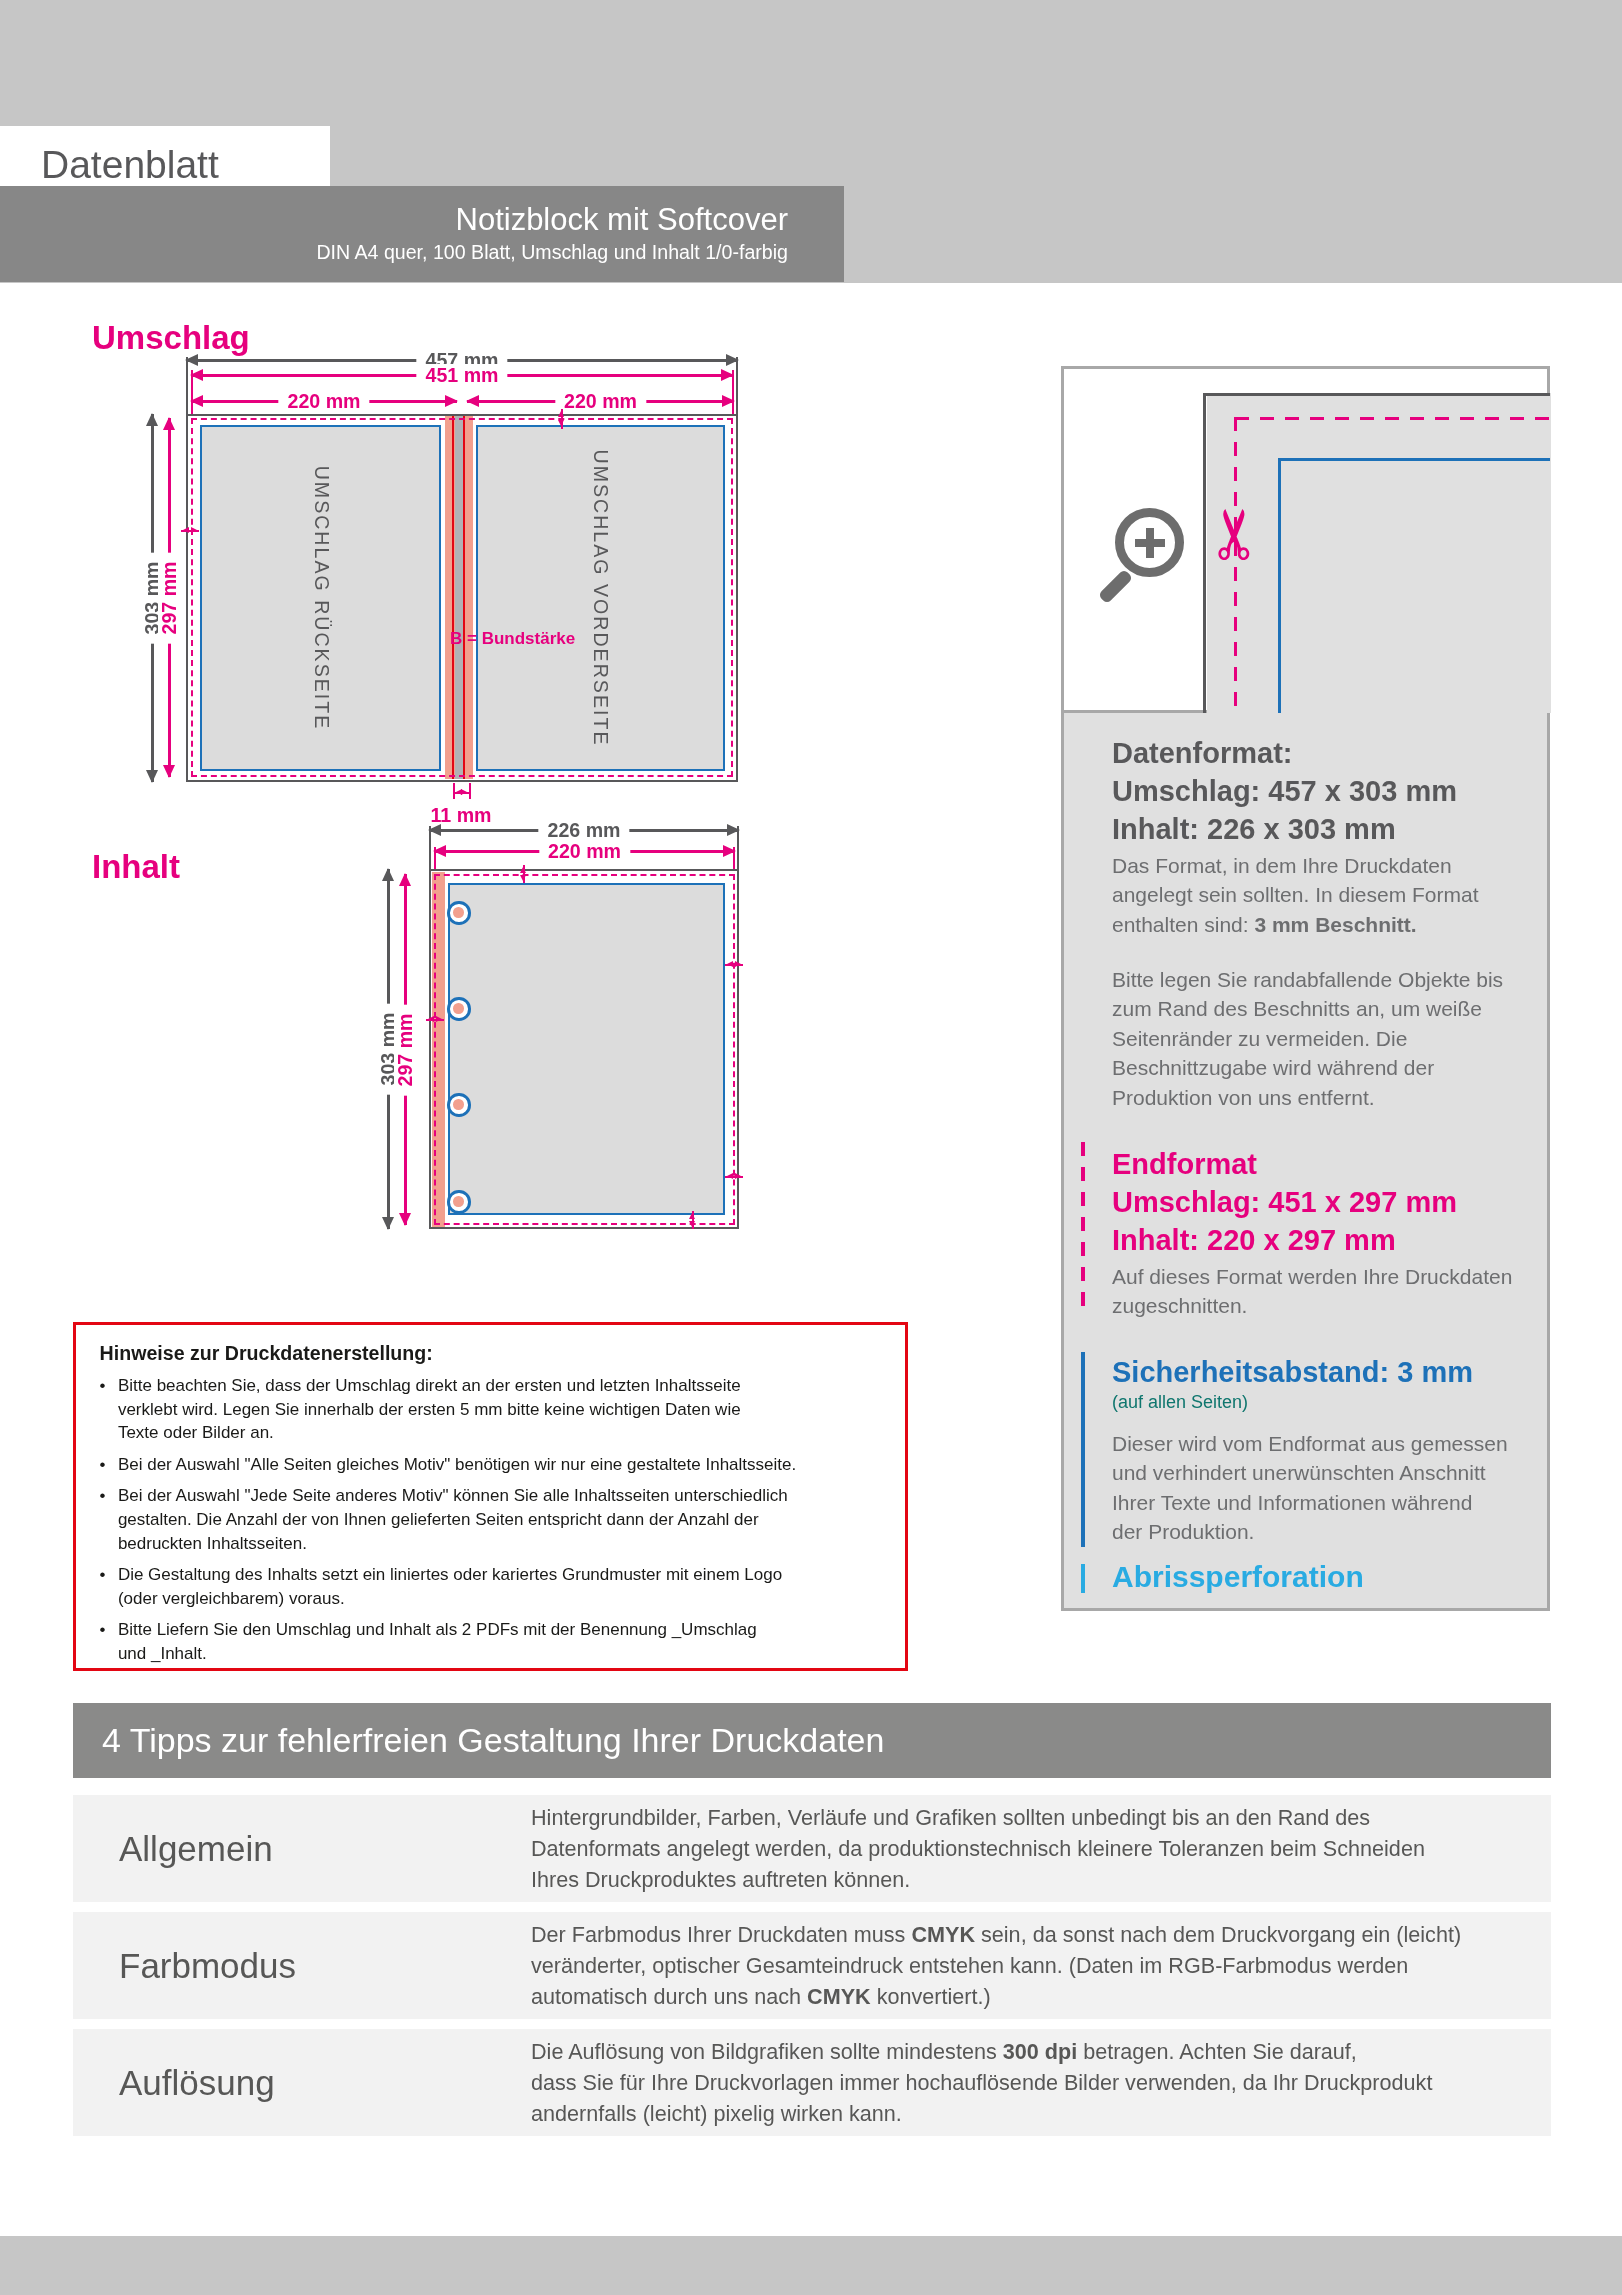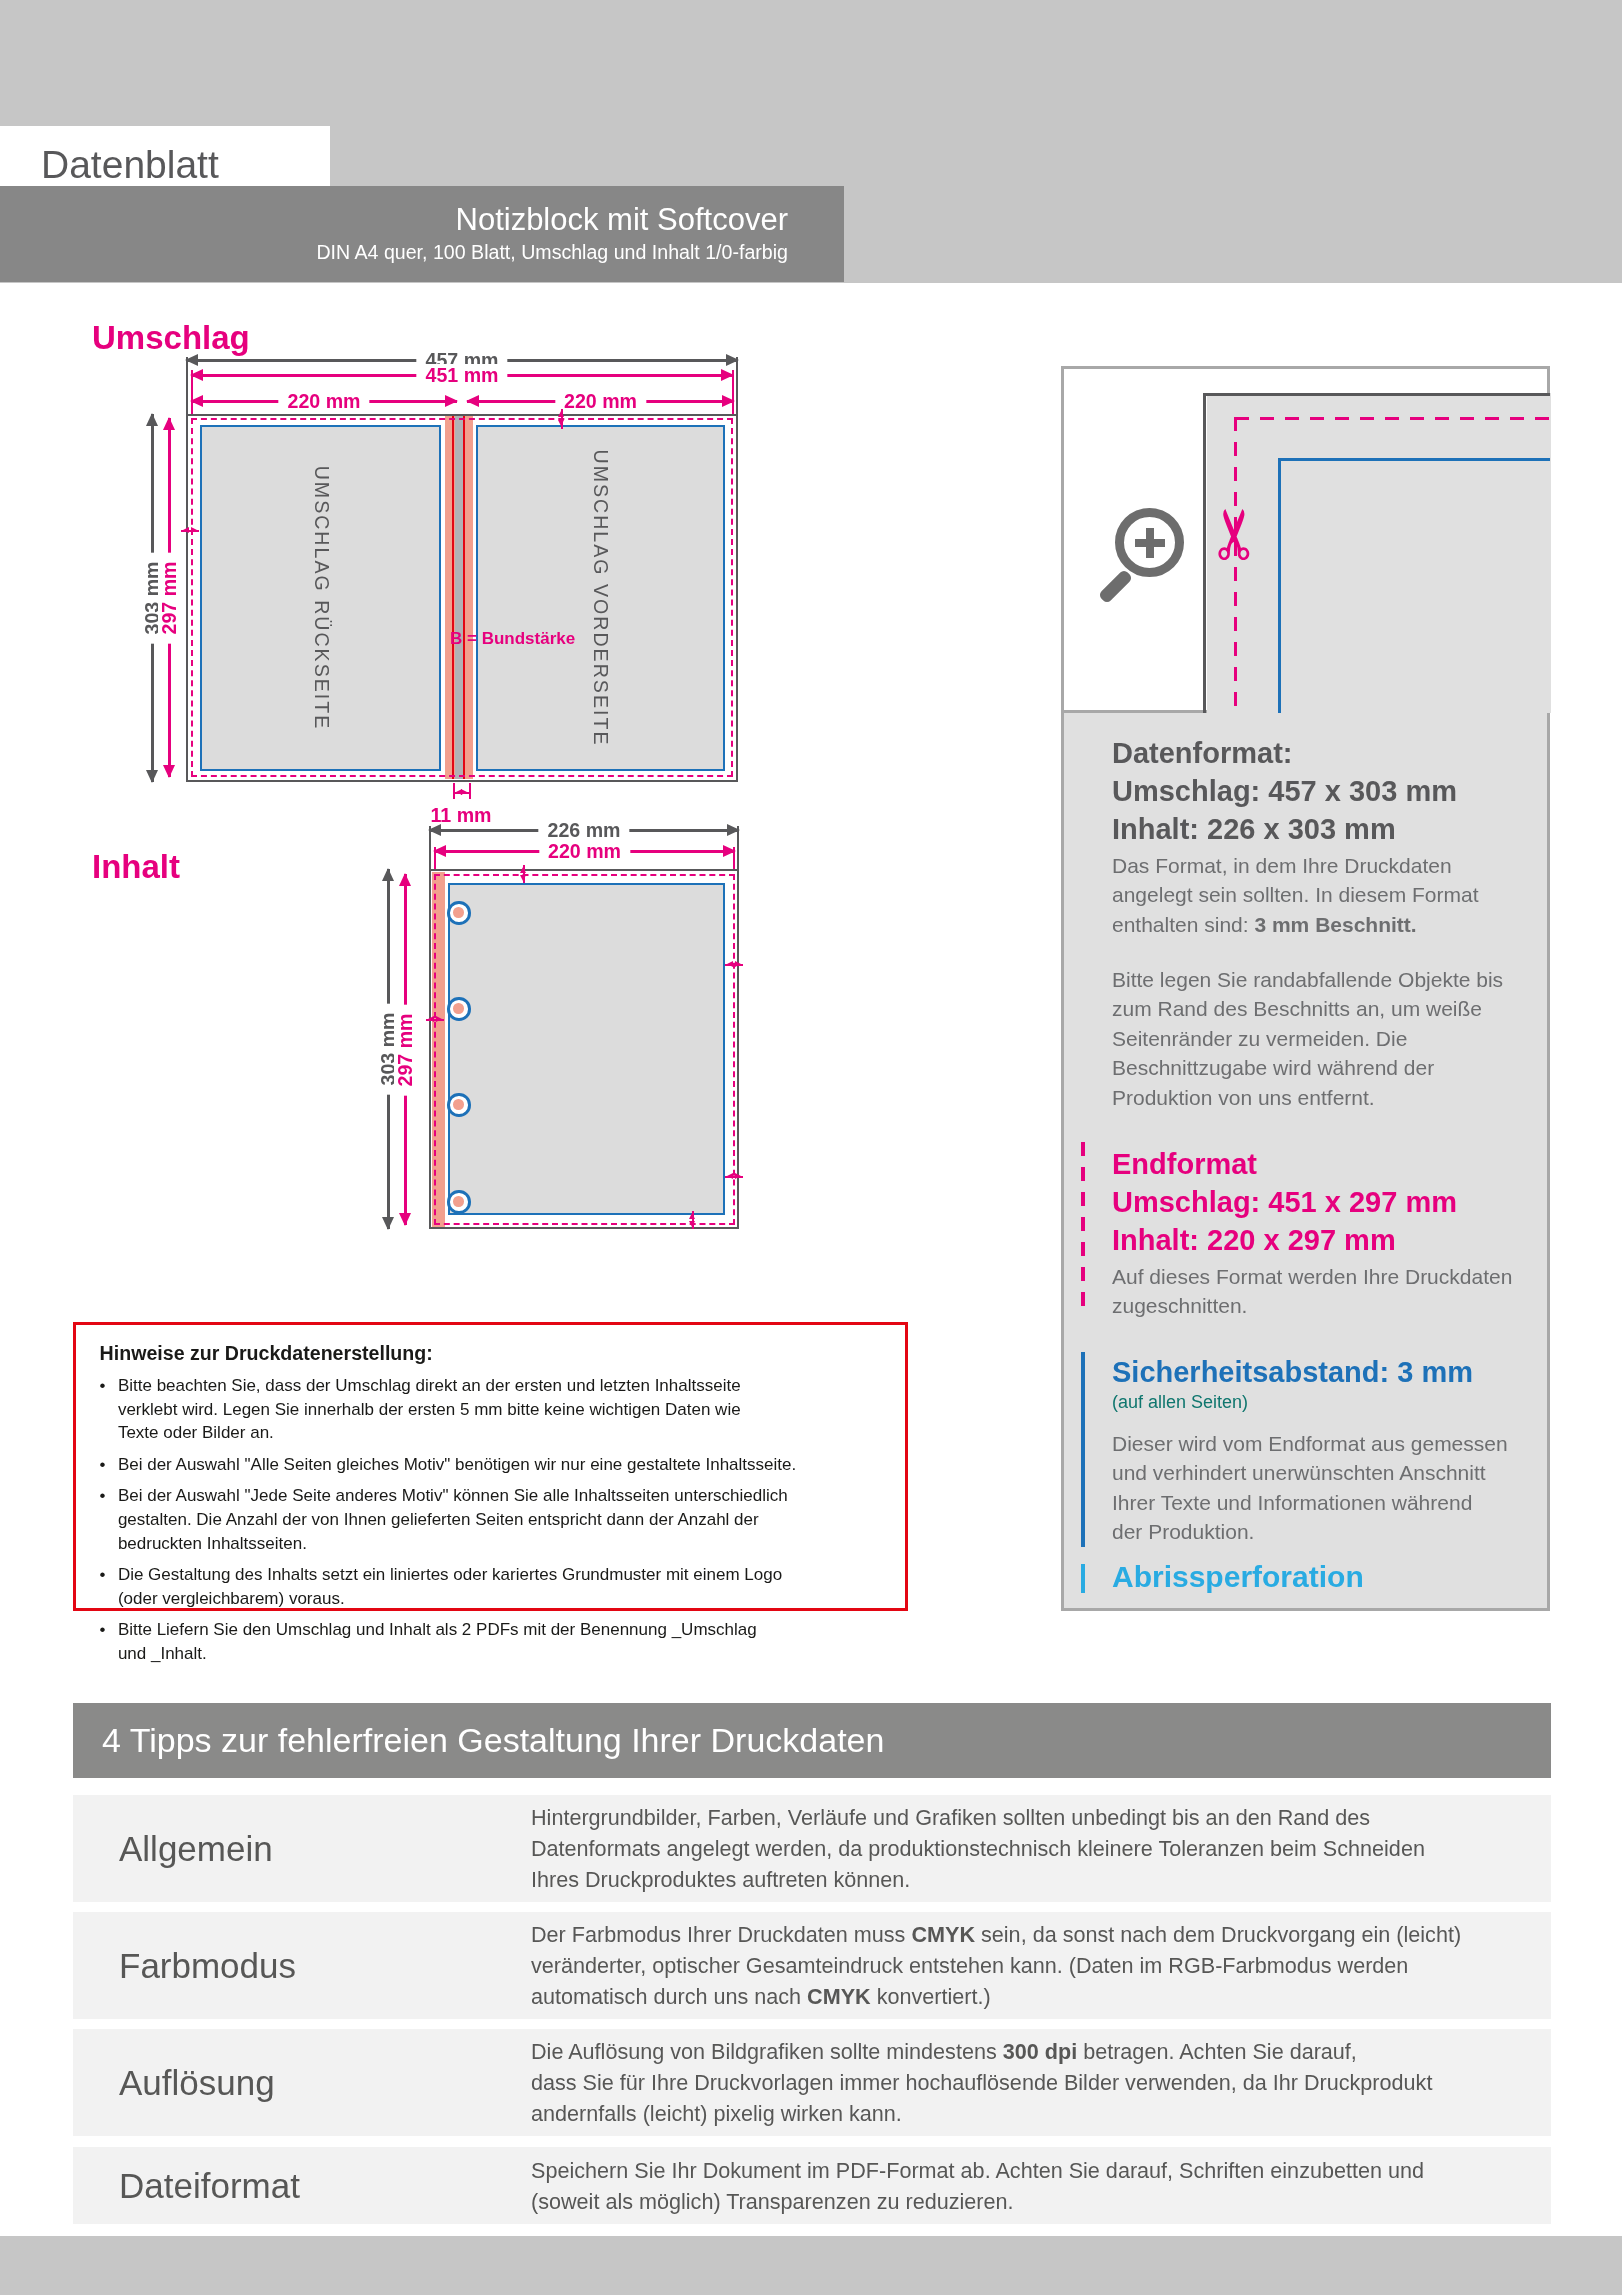--- a/index.html
+++ b/index.html
@@ -143,21 +143,21 @@
   <div class="abs" style="left:447px;top:1190px;width:23.6px;height:23.6px;border:3.3px solid #1d71b8;border-radius:50%;background:#fff;box-sizing:border-box">
     <div style="position:absolute;left:3.3px;top:3.3px;width:10.5px;height:10.5px;border-radius:50%;background:#f2a08e"></div>
   </div>
 
   <div class="mini-v" style="left:523px;top:865px;height:18.3px"></div>
   <div class="mini-h" style="left:725px;top:964px;width:18.3px"></div>
   <div class="mini-h" style="left:725px;top:1176px;width:18.3px"></div>
   <div class="mini-v" style="left:692px;top:1211px;height:18.3px"></div>
   <div class="mini-h" style="left:426px;top:1019px;width:18.3px"></div>
 
-  <div class="abs" style="left:73px;top:1322px;width:835px;height:289px;border:3.3px solid #e30613;box-sizing:border-box;background:#fff;padding:17px 19.6px 0 23.6px">
+  <div class="abs" style="left:73px;top:1322px;width:835px;height:349px;border:3.3px solid #e30613;box-sizing:border-box;background:#fff;padding:17px 19.6px 0 23.6px">
     <div style="font-size:19.6px;font-weight:700;color:#1a1a18;margin-bottom:9.2px">Hinweise zur Druckdatenerstellung:</div>
     <div>
         <div class="bullet">
           <span class="dot">•</span>
           <span class="btext">Bitte beachten Sie, dass der Umschlag direkt an der ersten und letzten Inhaltsseite
 verklebt wird. Legen Sie innerhalb der ersten 5 mm bitte keine wichtigen Daten wie
 Texte oder Bilder an.</span>
         </div>
         <div class="bullet">
           <span class="dot">•</span>
@@ -250,22 +250,17 @@
     <div class="tips-body"><span>Der Farbmodus Ihrer Druckdaten muss </span><span class="seg-b">CMYK</span><span> sein, da sonst nach dem Druckvorgang ein (leicht)
 veränderter, optischer Gesamteindruck entstehen kann. (Daten im RGB-Farbmodus werden
 automatisch durch uns nach </span><span class="seg-b">CMYK</span><span> konvertiert.)</span></div>
   </div>
   <div class="tips-row" style="top:2029px;height:107px">
     <div class="tips-label">Auflösung</div>
     <div class="tips-body"><span>Die Auflösung von Bildgrafiken sollte mindestens </span><span class="seg-b">300 dpi</span><span> betragen. Achten Sie darauf,
 dass Sie für Ihre Druckvorlagen immer hochauflösende Bilder verwenden, da Ihr Druckprodukt
 andernfalls (leicht) pixelig wirken kann.</span></div>
   </div>
-  <div class="tips-row" style="top:2147px;height:77px">
-    <div class="tips-label">Dateiformat</div>
-    <div class="tips-body"><span>Speichern Sie Ihr Dokument im PDF-Format ab. Achten Sie darauf, Schriften einzubetten und
-(soweit als möglich) Transparenzen zu reduzieren.</span></div>
-  </div>
 
   <div class="abs" style="left:0;top:2236px;width:1623px;height:60px;background:#c6c6c6"></div>
 
 </div>
 
 
 </body></html>

